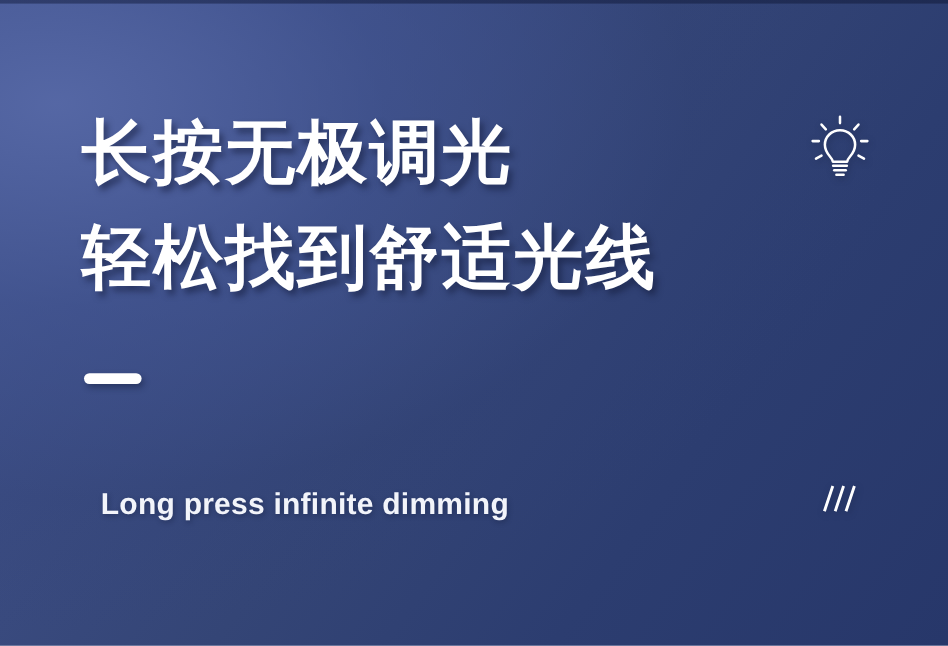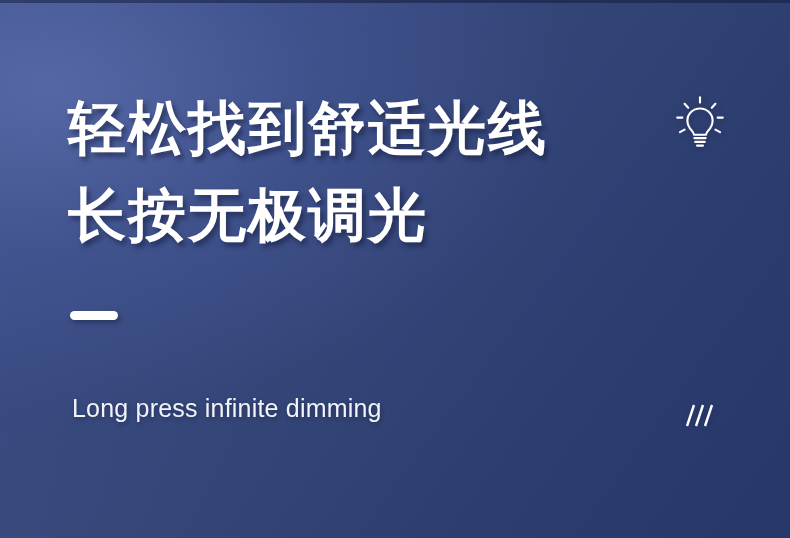--- a/index.html
+++ b/index.html
@@ -65,24 +65,24 @@
   }
 
   
   #subtitle-block {
     position: absolute;
     left: 68px;
     top: 388px;
     width: 520px;
   }
   .subtitle-line {
-    margin: 4px;
+    margin: 16px;
     color: #f2f4fa;
     font-size: 25px;
-    font-weight: normal;
+    font-weight: bold;
     line-height: 1.28;
     letter-spacing: 0.2px;
     white-space: nowrap;
     text-shadow: 1px 2px 4px rgba(18,26,56,0.4);
   }
 
   
   #bulb-icon {
     position: absolute;
     left: 670px;
@@ -113,22 +113,22 @@
   }
 </style>
 </head>
 <body>
 
 <div id="banner">
 
   <div id="top-edge"></div>
 
   <div id="headline-block">
+    <p class="headline">长按无极调光</p>
     <p class="headline">轻松找到舒适光线</p>
-    <p class="headline">长按无极调光</p>
   </div>
 
   <div id="divider"></div>
 
   <div id="subtitle-block">
     <p class="subtitle-line">Long press infinite dimming</p>
   </div>
 
   <div id="bulb-icon">
     <svg viewBox="0 0 60 64" xmlns="http://www.w3.org/2000/svg" fill="none" stroke="#ffffff" stroke-width="2.1" stroke-linecap="round" stroke-linejoin="round">

